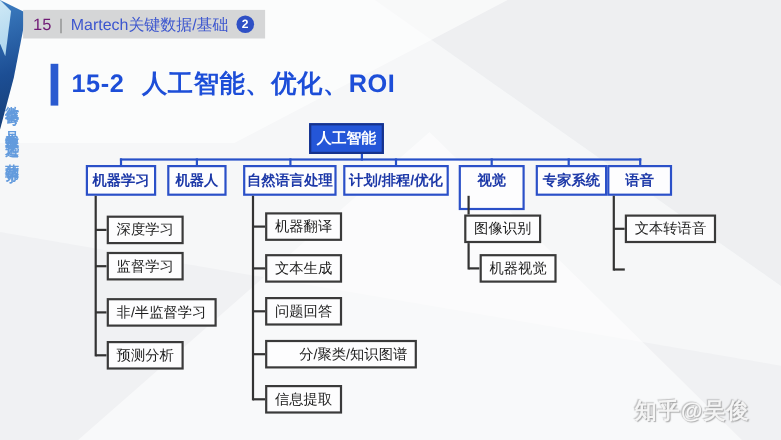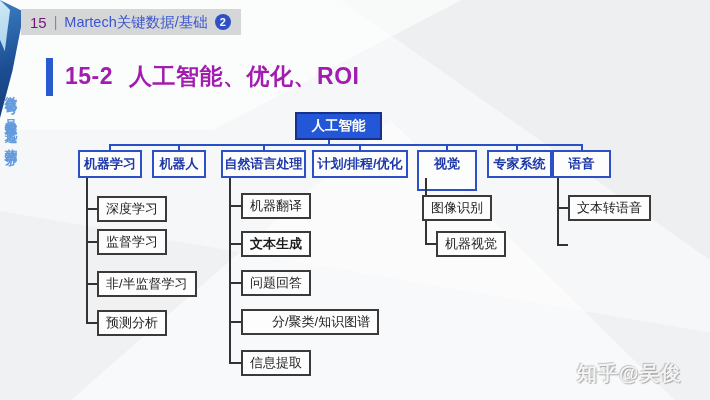--- a/index.html
+++ b/index.html
@@ -44,21 +44,21 @@
   #header-page{color:#701a75;font-size:15px;}
   #header-sep{color:#8a8a8a;font-size:14px;}
   #header-title{color:#3c56cf;font-size:14.5px;}
   #header-badge{
     width:16px;height:16px;border-radius:50%;background:#2f50c5;color:#fff;
     font-size:11px;font-weight:bold;display:flex;align-items:center;justify-content:center;
   }
 
   
   #title-bar{position:absolute;left:46px;top:58px;width:7px;height:38px;background:#2a5ad0;}
-  #slide-title{position:absolute;left:65px;top:61px;font-size:23px;font-weight:bold;color:#a21caf;
+  #slide-title{position:absolute;left:65px;top:61px;font-size:23px;font-weight:bold;color:#1d4ed8;
     letter-spacing:0.5px;white-space:nowrap;}
   #slide-title .num{margin-right:16px;}
 
   
   #tree{position:absolute;left:0;top:0;width:710px;height:400px;}
   .node{position:absolute;box-sizing:border-box;text-align:center;white-space:nowrap;}
   .node-root{
     background:#2456d8;border:2px solid #16328c;color:#ffffff;
     font-size:13.5px;font-weight:bold;line-height:24px;
   }
@@ -103,21 +103,21 @@
     <span id="header-title">Martech关键数据/基础</span>
     <span id="header-badge">2</span>
   </div>
 
   <div id="title-bar"></div>
   <div id="slide-title">
     <span class="num">15-2</span><span>人工智能、优化、ROI</span>
   </div>
 
   <div id="tree">
-      <div class="node node-root" style="left: 295px; top: 112px; width: 87px; height: 28px;">人工智能</div>
+      <div class="node node-root" style="left: 281px; top: 112px; width: 68px; height: 28px;">人工智能</div>
       <div class="node node-l2" style="left: 78px; top: 150px; width: 64px; height: 28px;">机器学习</div>
       <div class="node node-l2" style="left: 152px; top: 150px; width: 54px; height: 28px;">机器人</div>
       <div class="node node-l2" style="left: 221px; top: 150px; width: 85px; height: 28px;">自然语言处理</div>
       <div class="node node-l2" style="left: 312px; top: 150px; width: 96px; height: 28px;">计划/排程/优化</div>
       <div class="node node-l2" style="left: 417px; top: 150px; width: 60px; height: 41px;">视觉</div>
       <div class="node node-l2" style="left: 487px; top: 150px; width: 65px; height: 28px;">专家系统</div>
       <div class="node node-l2" style="left: 552px; top: 150px; width: 59px; height: 28px;">语音</div>
       <div class="cline" style="left: 328px; top: 140px; width: 2px; height: 6px; background: rgb(39, 80, 200);"></div>
       <div class="cline" style="left: 109px; top: 144px; width: 473.5px; height: 2px; background: rgb(39, 80, 200);"></div>
       <div class="cline" style="left: 109px; top: 144px; width: 2px; height: 6px; background: rgb(39, 80, 200);"></div>
@@ -133,21 +133,21 @@
       <div class="cline" style="left: 87px; top: 241px; width: 10px; height: 2px; background: rgb(51, 51, 51);"></div>
       <div class="node node-leaf" style="left: 97px; top: 229px;">监督学习</div>
       <div class="cline" style="left: 87px; top: 283px; width: 10px; height: 2px; background: rgb(51, 51, 51);"></div>
       <div class="node node-leaf" style="left: 97px; top: 271px;">非/半监督学习</div>
       <div class="cline" style="left: 87px; top: 322px; width: 10px; height: 2px; background: rgb(51, 51, 51);"></div>
       <div class="node node-leaf" style="left: 97px; top: 310px;">预测分析</div>
       <div class="cline" style="left: 229px; top: 178px; width: 2px; height: 186px; background: rgb(51, 51, 51);"></div>
       <div class="cline" style="left: 230px; top: 205px; width: 11px; height: 2px; background: rgb(51, 51, 51);"></div>
       <div class="node node-leaf" style="left: 241px; top: 193px;">机器翻译</div>
       <div class="cline" style="left: 230px; top: 243px; width: 11px; height: 2px; background: rgb(51, 51, 51);"></div>
-      <div class="node node-leaf" style="left: 241px; top: 231px; font-weight: bold;">文本生成</div>
+      <div class="node node-leaf" style="left: 241px; top: 231px;">文本生成</div>
       <div class="cline" style="left: 230px; top: 282px; width: 11px; height: 2px; background: rgb(51, 51, 51);"></div>
       <div class="node node-leaf" style="left: 241px; top: 270px;">问题回答</div>
       <div class="cline" style="left: 230px; top: 321px; width: 11px; height: 2px; background: rgb(51, 51, 51);"></div>
       <div class="node node-leaf" style="left: 241px; top: 309px; padding-left: 29px;">分/聚类/知识图谱</div>
       <div class="cline" style="left: 230px; top: 362px; width: 11px; height: 2px; background: rgb(51, 51, 51);"></div>
       <div class="node node-leaf" style="left: 241px; top: 350px;">信息提取</div>
       <div class="cline" style="left: 425px; top: 178px; width: 2px; height: 67px; background: rgb(51, 51, 51);"></div>
       <div class="cline" style="left: 426px; top: 207px; width: 10px; height: 2px; background: rgb(51, 51, 51);"></div>
       <div class="node node-leaf" style="left: 422px; top: 195px;">图像识别</div>
       <div class="cline" style="left: 426px; top: 243px; width: 10px; height: 2px; background: rgb(51, 51, 51);"></div>

